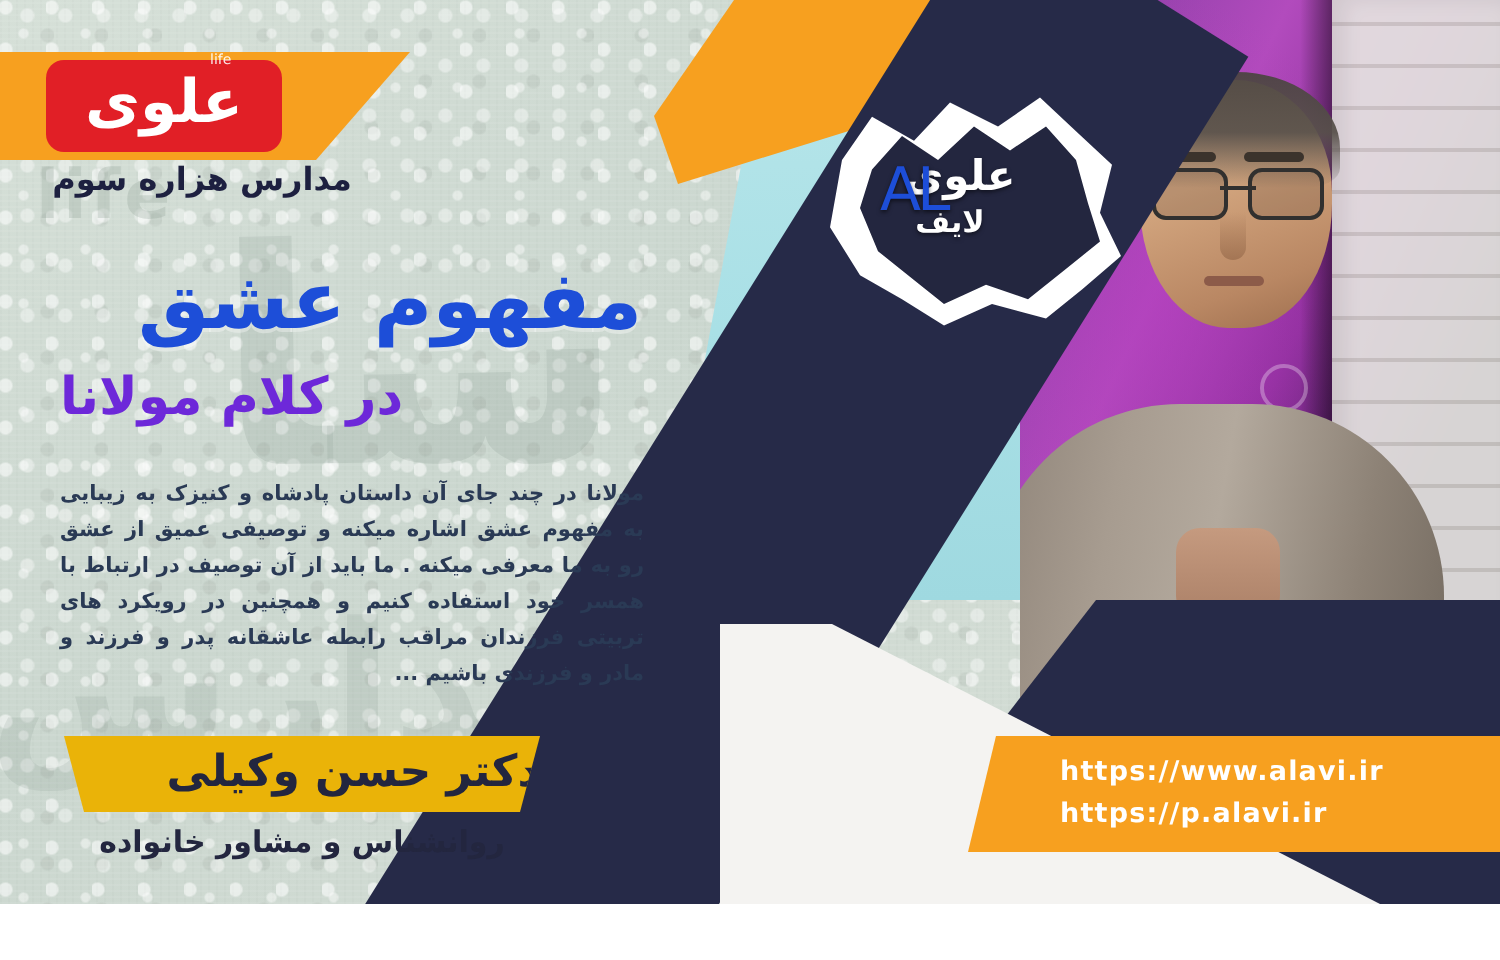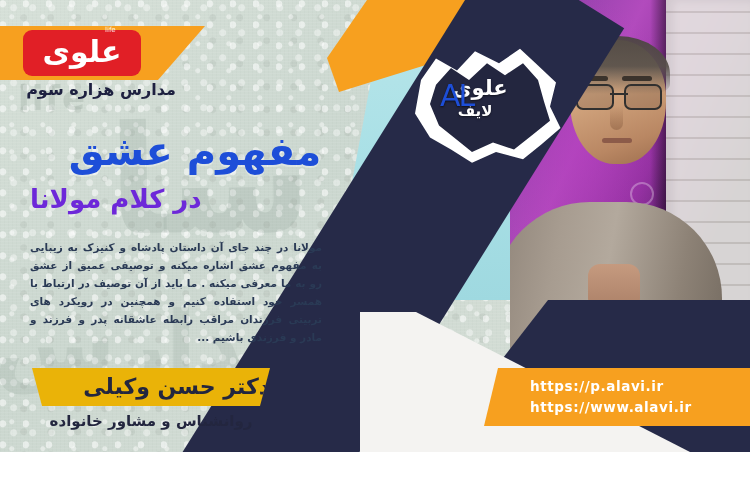--- a/index.html
+++ b/index.html
@@ -461,20 +461,20 @@
       <p>مولانا در چند جای آن داستان پادشاه و کنیزک به زیبایی به مفهوم عشق اشاره میکنه و توصیفی عمیق از عشق رو به ما معرفی میکنه . ما باید از آن توصیف در ارتباط با همسر خود استفاده کنیم و همچنین در رویکرد های تربیتی فرزندان مراقب رابطه عاشقانه پدر و فرزند و مادر و فرزندی باشیم ...</p>
     </div>
 
     <div class="name-banner">
       <span class="name-text">دکتر حسن وکیلی</span>
     </div>
     <div class="name-role">روانشناس و مشاور خانواده</div>
 
     <div class="url-banner"></div>
     <div class="url-list">
+      <div>https://www.alavi.ir</div>
       <div>https://p.alavi.ir</div>
-      <div>https://www.alavi.ir</div>
     </div>
 
   </div>
 
   <div class="bottom-strip"></div>
 </div>
 
 </body></html>

